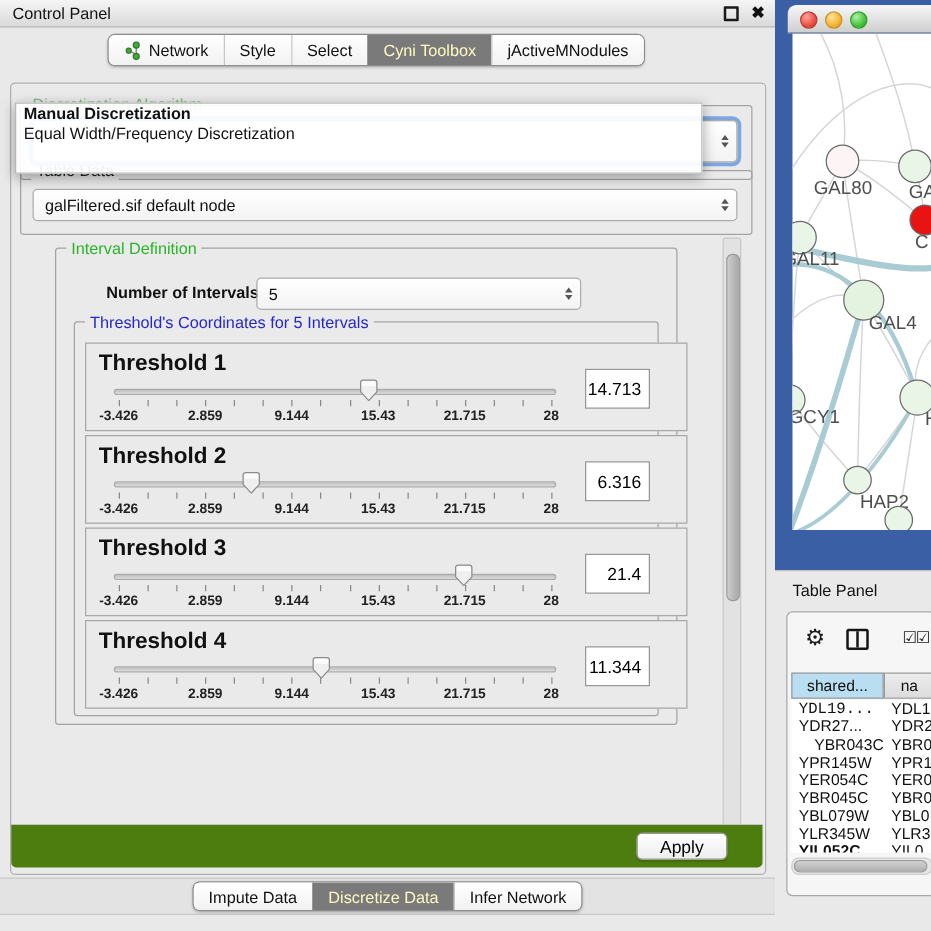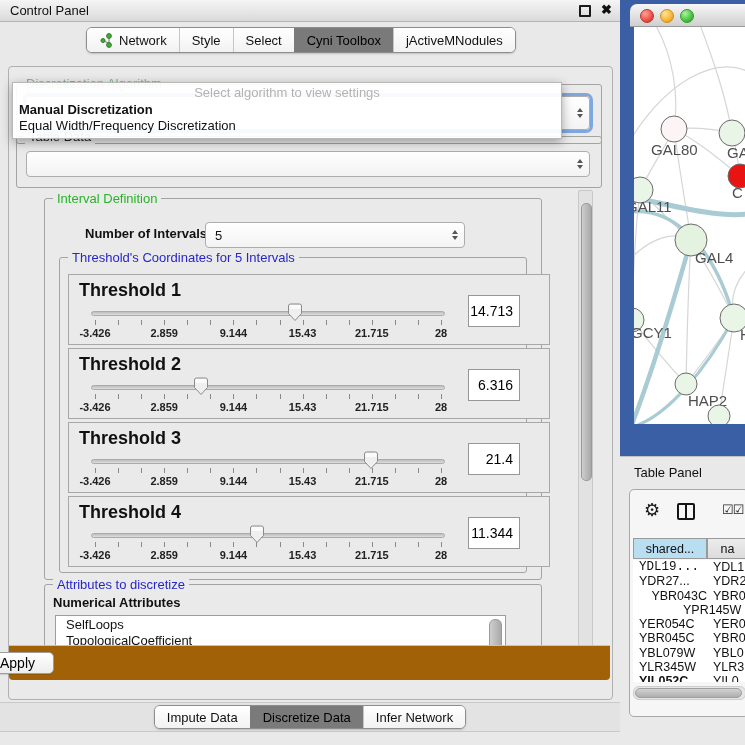--- a/index.html
+++ b/index.html
@@ -10,21 +10,21 @@
             background:linear-gradient(#f5f5f5,#dadada);border-bottom:1px solid #b4b4b4}
   .titlebar .t{position:absolute;left:10px;top:3px;font-size:13px}
   .icon-float{position:absolute;right:29px;top:5px;width:8px;height:8px;border:2px solid #1a1a1a;border-radius:1px}
   .icon-close{position:absolute;right:8px;top:2px;font-size:13px;font-weight:bold;color:#111}
   .segmented{position:absolute;display:flex;background:#fff;border:1px solid #8d8d8d;border-radius:6px;
              overflow:hidden;box-shadow:0 1px 2px rgba(0,0,0,.18)}
   #top-tabs{left:86px;top:27px;height:24px}
   .seg-tab{display:flex;align-items:center;gap:5px;padding:0 12px;font-size:13px;white-space:nowrap;
            background:linear-gradient(#ffffff,#f2f2f2);border-left:1px solid #c6c6c6;cursor:default}
   .seg-tab:first-child{border-left:none}
-  .seg-tab.selected{background:#7a7a7a;color:#000000;border-left-color:#7a7a7a}
+  .seg-tab.selected{background:#7a7a7a;color:#fef9c3;border-left-color:#7a7a7a}
   .outer-panel{position:absolute;left:8px;top:66px;width:603px;height:632px;background:#eaeaea;
                border:1px solid #b0b0b0;border-radius:4px}
   
   .group{position:absolute;border:1px solid #a3a3a3;border-radius:3px}
   .group-title{position:absolute;top:-8px;left:8px;background:#eaeaea;padding:0 4px;font-size:13px;white-space:nowrap}
   .gt-green{color:#28b428}.gt-blue{color:#2626cd}.gt-black{color:#222}
   
   .combo{position:absolute;background:linear-gradient(#ffffff,#f3f3f3);border:1px solid #adadad;border-radius:4px;
          font-size:13px;display:flex;align-items:center;padding:0 9px;box-sizing:border-box}
   .stepper{position:absolute;right:6px;top:50%;transform:translateY(-50%);display:flex;flex-direction:column;gap:2px}
@@ -59,22 +59,22 @@
   .th-value{position:absolute;left:399px;top:20px;width:52px;height:32px;border:1px solid #979797;background:#fff;
             font-family:inherit;font-size:14px;text-align:right;padding:0 6px 0 0;box-sizing:border-box}
   
   .listbox{position:absolute;left:10px;top:30px;width:451px;height:66px;background:#fff;border:1px solid #9d9d9d;
            overflow:hidden;box-sizing:border-box}
   .listbox li{list-style:none;font-size:13px;line-height:16px;padding-left:10px;white-space:nowrap}
   .listbox ul{margin:1px 0 0;padding:0}
   .list-scroll{position:absolute;right:3px;top:3px;width:11px;height:44px;border-radius:6px;
                background:linear-gradient(90deg,#cfcfcf,#a9a9a9);border:1px solid #9a9a9a}
   
-  .apply-bar{position:absolute;left:1px;right:1px;bottom:18px;height:34px;border-top:1px solid #c4c4c4;
-             background:#a16207;border-radius:0 0 4px 4px;display:flex;align-items:center;justify-content:flex-start}
+  .apply-bar{position:absolute;left:1px;right:1px;bottom:4px;height:34px;border-top:1px solid #c4c4c4;
+             background:#4d7c0f;border-radius:0 0 4px 4px;display:flex;align-items:center;justify-content:flex-end}
   .btn{padding:2px 18px;border:1px solid #9e9e9e;border-radius:5px;background:linear-gradient(#ffffff,#ededed);
        font-size:14px;box-shadow:0 1px 1px rgba(0,0,0,.12);transform:translateX(-28px)}
   .bottom-bar{position:absolute;left:0;top:702px;width:620px;height:28px;background:#e3e3e3;
               border-top:1px solid #c9c9c9;border-bottom:1px solid #c9c9c9;
               display:flex;align-items:center;justify-content:center}
   #bottom-tabs{position:relative;height:22px}
   
   .net-window{position:absolute;left:620px;top:0;width:125px;height:456px;background:#3a5fa5}
   .net-titlebar{position:absolute;left:10px;top:4px;right:0;height:22px;border-top-left-radius:7px;
                 background:linear-gradient(#f7f7f7,#cfcfcf);border-bottom:1px solid #9a9a9a}
@@ -146,29 +146,29 @@
 <div class="group" style="left:16px;top:84px;width:584px;height:58px"></div>
 <div class="combo focus-ring" style="left:26px;top:96px;width:564px;height:34px;z-index:10">
   <span class="stepper">
       <span class="arr-up"></span>
       <span class="arr-dn"></span>
     </span>
 </div>
 <div class="faint-title">Discretization Algorithm</div>
 
 <div class="popup">
-  <div class="popup-prompt">Select algorithm to view settings</div>
   <div class="popup-opt bold">Manual Discretization</div>
   <div class="popup-opt">Equal Width/Frequency Discretization</div>
 </div>
 
 <div class="group" style="left:16px;top:136px;width:584px;height:50px">
   <span class="group-title gt-black">Table Data</span>
 </div>
 <div class="combo" style="left:26px;top:151px;width:564px;height:26px">
+  <span>galFiltered.sif default node</span>
   <span class="stepper">
       <span class="arr-up"></span>
       <span class="arr-dn"></span>
     </span>
 </div>
 
 <div class="scroll-area">
 
   <div class="group" style="left:36px;top:8px;width:496px;height:380px">
     <span class="group-title gt-green">Interval Definition</span>
@@ -328,32 +328,20 @@
                 <span class="tick-lab" style="left: 80%;">21.715</span>
                 <span class="tick-lab" style="left: 100%;">28</span>
               </div>
             </div>
             <input class="th-value" value="11.344" style="">
           </div>
         </div>
     </div>
   </div>
 
-  <div class="group" style="left:36px;top:394px;width:496px;height:100px">
-    <span class="group-title gt-blue">Attributes to discretize</span>
-    <span class="bold13" style="position:absolute;left:8px;top:10px">Numerical Attributes</span>
-    <div class="listbox">
-      <ul id="attr-list">
-          <li>SelfLoops</li>
-          <li>TopologicalCoefficient</li>
-          <li>BetweennessCentrality</li>
-        </ul>
-      <div class="list-scroll"></div>
-    </div>
-  </div>
 </div>
 <div class="v-scrollbar">
   <div class="v-thumb" style="top:12px;height:276px"></div>
 </div>
 
 <div style="position:absolute;left:8px;top:66px;width:603px;height:632px;pointer-events:none">
   <div class="apply-bar" style="pointer-events:auto">
     <button class="btn">Apply</button>
   </div>
 </div>
@@ -443,21 +431,21 @@
         </div>
         <div class="tp-row">
           <span class="tp-cell" style="width: 74px;">YDR27...</span>
           <span class="tp-cell" style="flex: 1 1 0%;">YDR2</span>
         </div>
         <div class="tp-row">
           <span class="tp-cell" style="width: 74px; text-align: right;">YBR043C</span>
           <span class="tp-cell" style="flex: 1 1 0%;">YBR0</span>
         </div>
         <div class="tp-row">
-          <span class="tp-cell" style="width: 74px; margin-left: 44px;">YPR145W</span>
+          <span class="tp-cell" style="width: 74px;">YPR145W</span>
           <span class="tp-cell" style="flex: 1 1 0%;">YPR1</span>
         </div>
         <div class="tp-row">
           <span class="tp-cell" style="width: 74px;">YER054C</span>
           <span class="tp-cell" style="flex: 1 1 0%;">YER0</span>
         </div>
         <div class="tp-row">
           <span class="tp-cell" style="width: 74px;">YBR045C</span>
           <span class="tp-cell" style="flex: 1 1 0%;">YBR0</span>
         </div>

